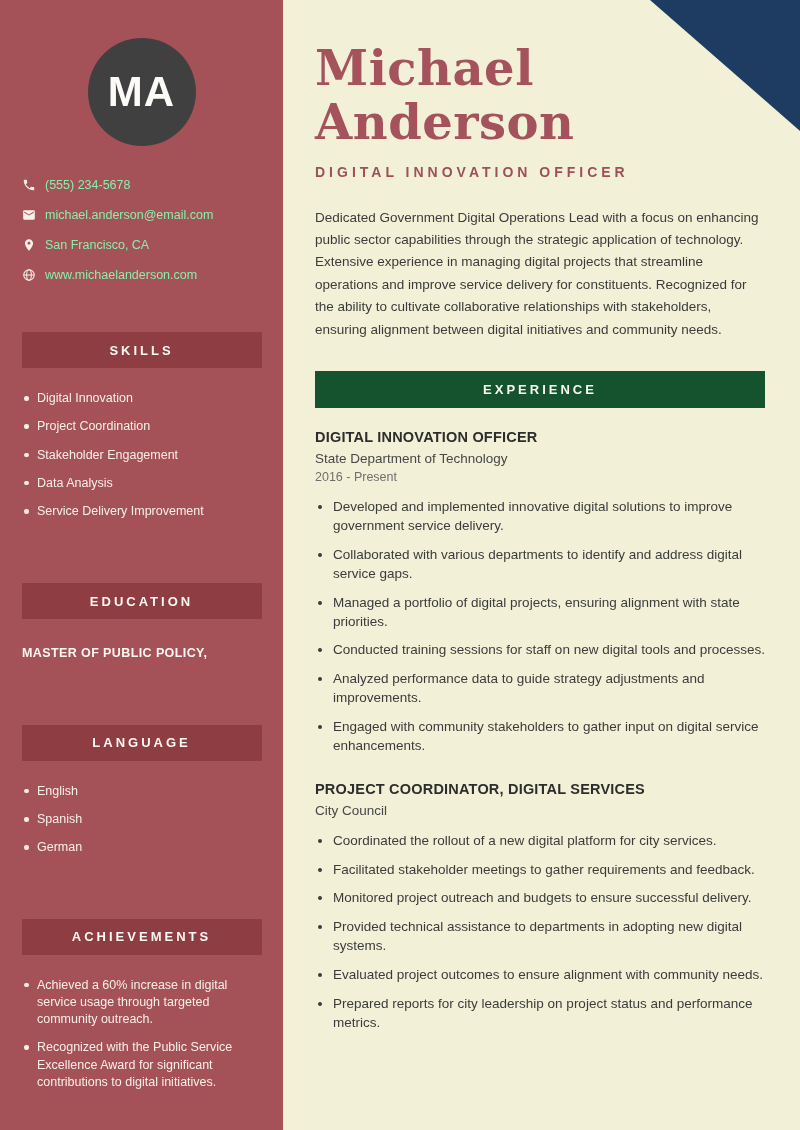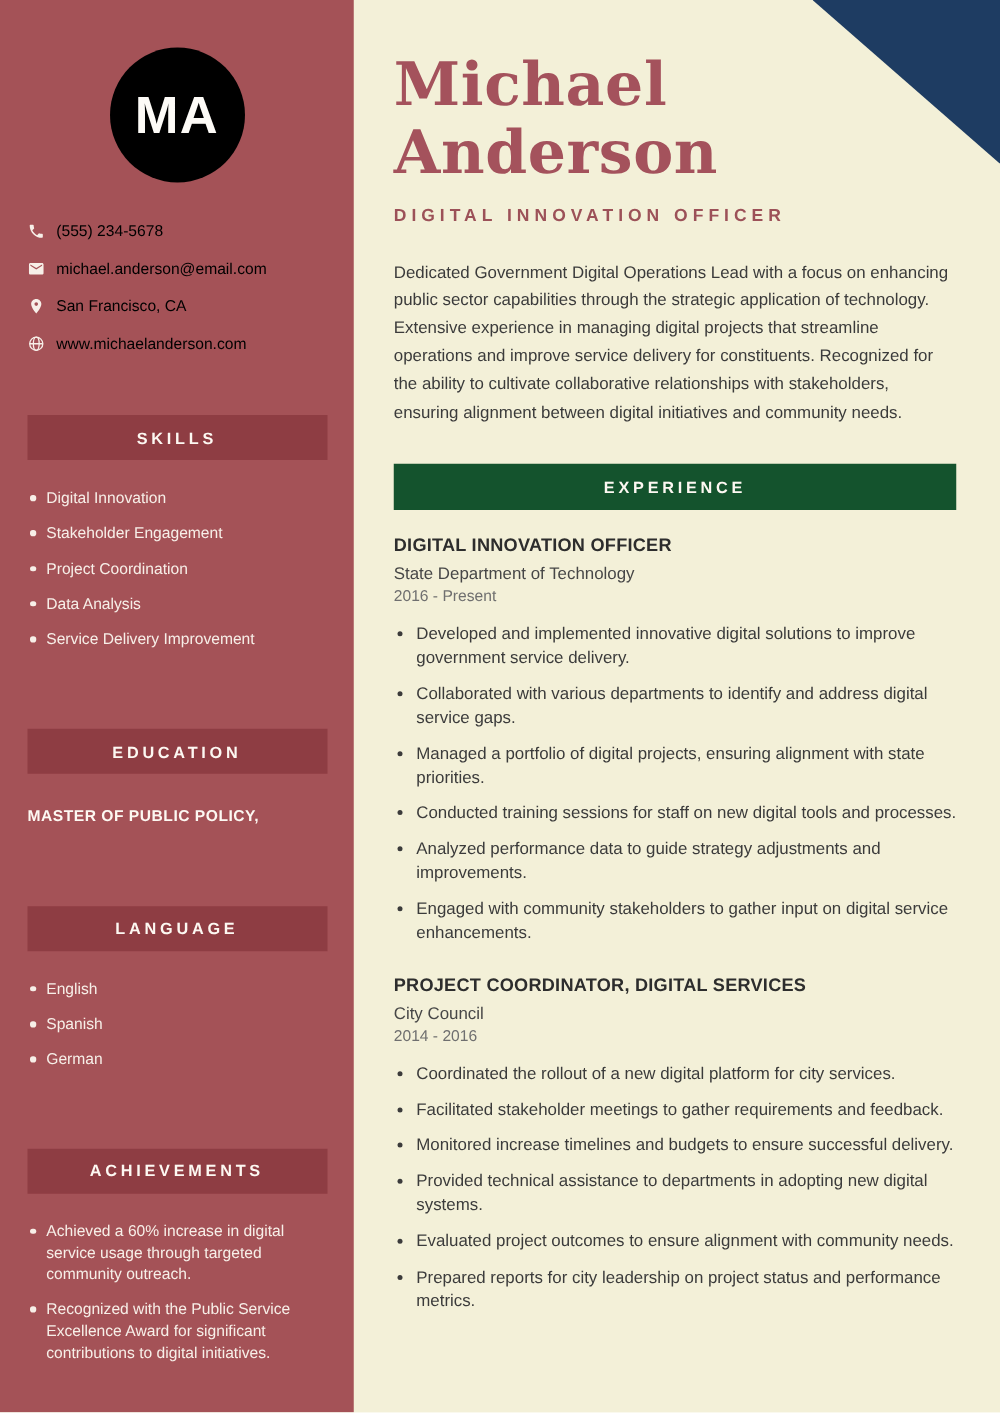--- a/index.html
+++ b/index.html
@@ -10,30 +10,30 @@
     font-family:"Liberation Sans", sans-serif;
   }
 
   
   .sidebar {
     position:absolute; left:0; top:0; width:283px; height:1130px;
     background:#a45257; color:#f7efe8;
   }
   .avatar {
     width:108px; height:108px; border-radius:50%;
-    background:#000000; margin:38px auto 0 auto;
+    background:#404040; margin:38px auto 0 auto;
     display:flex; align-items:center; justify-content:center;
   }
   .avatar span {
     color:#fdfbf7; font-size:42px; font-weight:bold; letter-spacing:1px;
   }
   .contact { margin-top:32px; padding-left:22px; }
   .contact-row { display:flex; align-items:center; margin-bottom:16px; }
   .contact-row svg { width:14px; height:14px; flex:0 0 14px; }
-  .contact-row .ct { margin-left:9px; font-size:12.5px; color:#000000; }
+  .contact-row .ct { margin-left:9px; font-size:12.5px; color:#86efac; }
 
   .side-bar-header {
     margin:0 auto; width:240px; height:36px; background:#8e3d43;
     display:flex; align-items:center; justify-content:center;
   }
   .side-bar-header span {
     color:#fdf8f2; font-size:13px; font-weight:bold; letter-spacing:3px;
   }
   .side-list { margin:22px 0 0 24px; list-style:none; }
   .side-list li {
@@ -133,22 +133,22 @@
         </svg>
         <span class="ct">www.michaelanderson.com</span>
       </div>
     </div>
 
     <div class="side-bar-header gap-skills">
       <span>SKILLS</span>
     </div>
     <ul class="side-list">
       <li>Digital Innovation</li>
+      <li>Project Coordination</li>
       <li>Stakeholder Engagement</li>
-      <li>Project Coordination</li>
       <li>Data Analysis</li>
       <li>Service Delivery Improvement</li>
     </ul>
 
     <div class="side-bar-header gap-edu">
       <span>EDUCATION</span>
     </div>
     <div class="edu-block">
       <span>MASTER OF PUBLIC POLICY,</span>
     </div>
@@ -191,25 +191,24 @@
         <li>Managed a portfolio of digital projects, ensuring alignment with state priorities.</li>
         <li>Conducted training sessions for staff on new digital tools and processes.</li>
         <li>Analyzed performance data to guide strategy adjustments and improvements.</li>
         <li>Engaged with community stakeholders to gather input on digital service enhancements.</li>
       </ul>
     </section>
 
     <section class="job">
       <div class="job-title">PROJECT COORDINATOR, DIGITAL SERVICES</div>
       <div class="job-company">City Council</div>
-      <div class="job-dates">2014 - 2016</div>
       <ul class="job-bullets">
         <li>Coordinated the rollout of a new digital platform for city services.</li>
         <li>Facilitated stakeholder meetings to gather requirements and feedback.</li>
-        <li>Monitored increase timelines and budgets to ensure successful delivery.</li>
+        <li>Monitored project outreach and budgets to ensure successful delivery.</li>
         <li>Provided technical assistance to departments in adopting new digital systems.</li>
         <li>Evaluated project outcomes to ensure alignment with community needs.</li>
         <li>Prepared reports for city leadership on project status and performance metrics.</li>
       </ul>
     </section>
   </main>
 
   <div class="corner-triangle"></div>
 </div>
 

